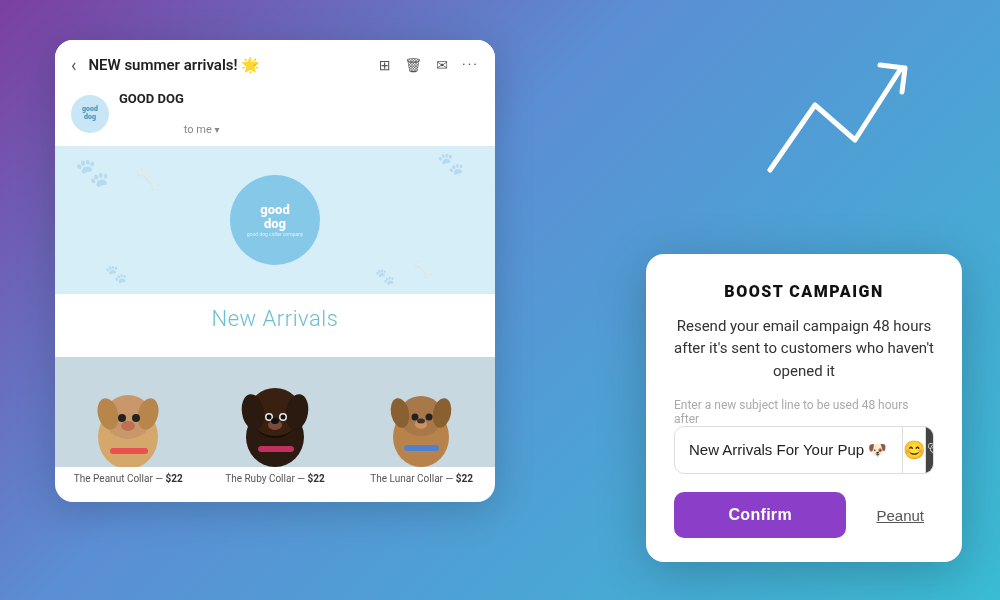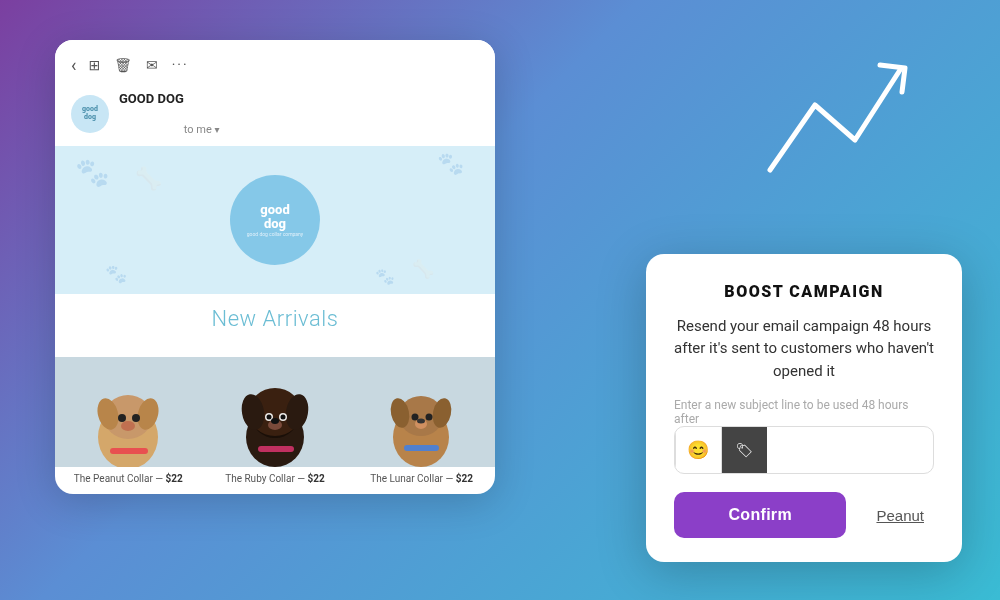--- a/index.html
+++ b/index.html
@@ -154,21 +154,21 @@
     .products-row {
       display: flex;
       gap: 0;
     }
 
     .product-item {
       flex: 1;
       display: flex;
       flex-direction: column;
       align-items: center;
-      padding-bottom: 10px;
+      padding-bottom: 18px;
     }
 
     .product-label {
       font-size: 10px;
       color: #555;
       margin-top: 6px;
       text-align: center;
     }
 
     .product-price {
@@ -332,20 +332,21 @@
 
 <svg class="arrow-graphic" viewBox="0 0 160 160" fill="none" xmlns="http://www.w3.org/2000/svg">
   <polyline points="10,130 55,65 95,100 140,30" stroke="white" stroke-width="5" stroke-linejoin="round" stroke-linecap="round" fill="none"></polyline>
   <polyline points="120,25 145,28 142,52" stroke="white" stroke-width="5" stroke-linejoin="round" stroke-linecap="round" fill="none"></polyline>
 </svg>
 
 <div class="email-card">
 
   <div class="email-header">
     <span class="back-arrow">‹</span>
+    <span class="email-subject">NEW summer arrivals! 🌟</span>
     <div class="email-actions">
       <span style="cursor:pointer; font-size:14px;">⊞</span>
       <span style="cursor:pointer; font-size:14px;">🗑</span>
       <span style="cursor:pointer; font-size:14px;">✉</span>
       <span style="cursor:pointer; font-size:14px; letter-spacing:2px;">···</span>
     </div>
   </div>
 
   <div class="email-sender-row">
     <div class="sender-avatar">
@@ -454,20 +455,21 @@
 
 <div class="boost-modal">
 
   <div class="modal-title">BOOST CAMPAIGN</div>
 
   <div class="modal-desc">Resend your email campaign 48 hours after it's sent to customers who haven't opened it</div>
 
   <div class="modal-sublabel">Enter a new subject line to be used 48 hours after</div>
 
   <div class="subject-input-row">
+    <input class="subject-input" type="text" value="New Arrivals For Your Pup 🐶" placeholder="New Arrivals For Your Pup 🐶" style="">
     <button class="input-icon-btn" title="Emoji">
       <span>😊</span>
     </button>
     <button class="input-icon-btn" title="Tag" style="background:#444; color:#fff;">
       <span>🏷</span>
     </button>
   </div>
 
   <div class="modal-buttons">
     <button class="confirm-btn">Confirm</button>

